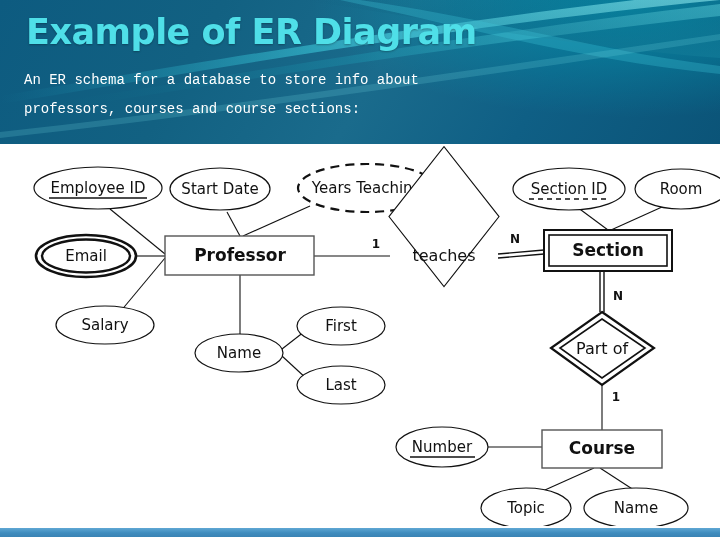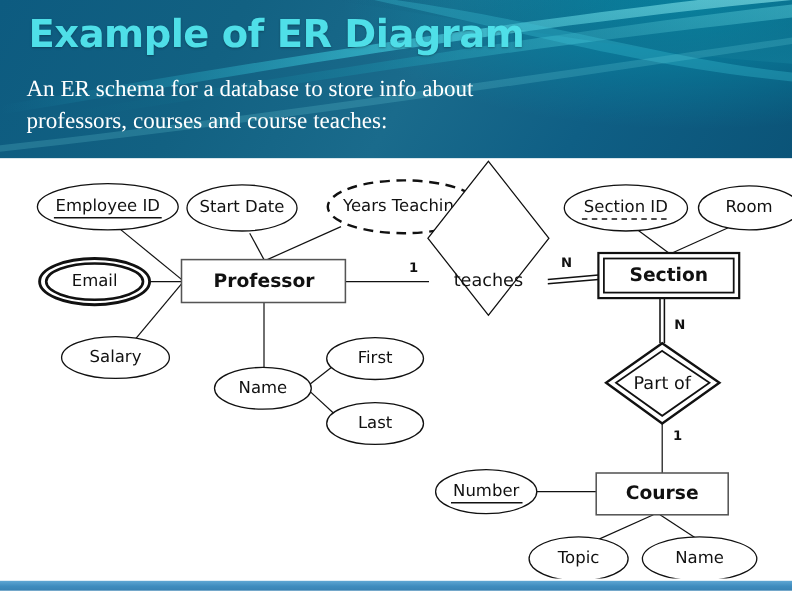--- a/index.html
+++ b/index.html
@@ -28,22 +28,22 @@
     font-family:"DejaVu Sans", sans-serif;
     font-weight:bold;
     font-size:35px;
     letter-spacing:-.5px;
     white-space:nowrap;
     text-shadow:0 1px 2px rgba(0,0,0,.28);
   }
   #subtitle{
     position:absolute;left:24px;top:66px;width:672px;
     color:#ffffff;
-    font-family:Liberation Serif, serif;
-    font-size:21px;
+    font-family:Liberation Mono, monospace;
+    font-size:14px;
     line-height:29px;
     text-align:justify;
     text-justify:inter-word;
   }
   #subtitle .lastline{text-align:left;}
 
   
   #diagram{position:absolute;left:0;top:144px;width:720px;height:382px;background:#ffffff;padding-left:24px;}
   #svgDiagram{display:block;}
   .nodeLabel{
@@ -94,21 +94,21 @@
       <path d="M 0,110 C 200,82 420,40 720,4 L 720,16 C 430,48 210,86 0,118 Z" fill="url(#sw2)"></path>
       <path d="M 300,0 C 430,18 560,46 720,58 L 720,0 Z" fill="url(#sw3)"></path>
       <path d="M 360,0 C 500,20 600,52 720,66 L 720,74 C 580,60 470,28 340,0 Z" fill="#3fc7da" opacity=".30"></path>
       <path d="M 0,132 C 220,108 470,70 720,34 L 720,40 C 470,78 220,114 0,138 Z" fill="#7fe8ef" opacity=".18"></path>
     </svg>
 
     <div id="title">Example of ER Diagram</div>
 
     <div id="subtitle">
       <div>An ER schema for a database to store info about</div>
-      <div class="lastline">professors, courses and course teaches:</div>
+      <div class="lastline">professors, courses and course sections:</div>
     </div>
   </div>
 
   <div id="diagram">
     <svg id="svgDiagram" width="720" height="382" viewBox="0 0 720 382">
 
       <g stroke="#111111" fill="none">
 
         <line x1="86" y1="65" x2="141" y2="110" stroke-width="1.1"></line>
 

